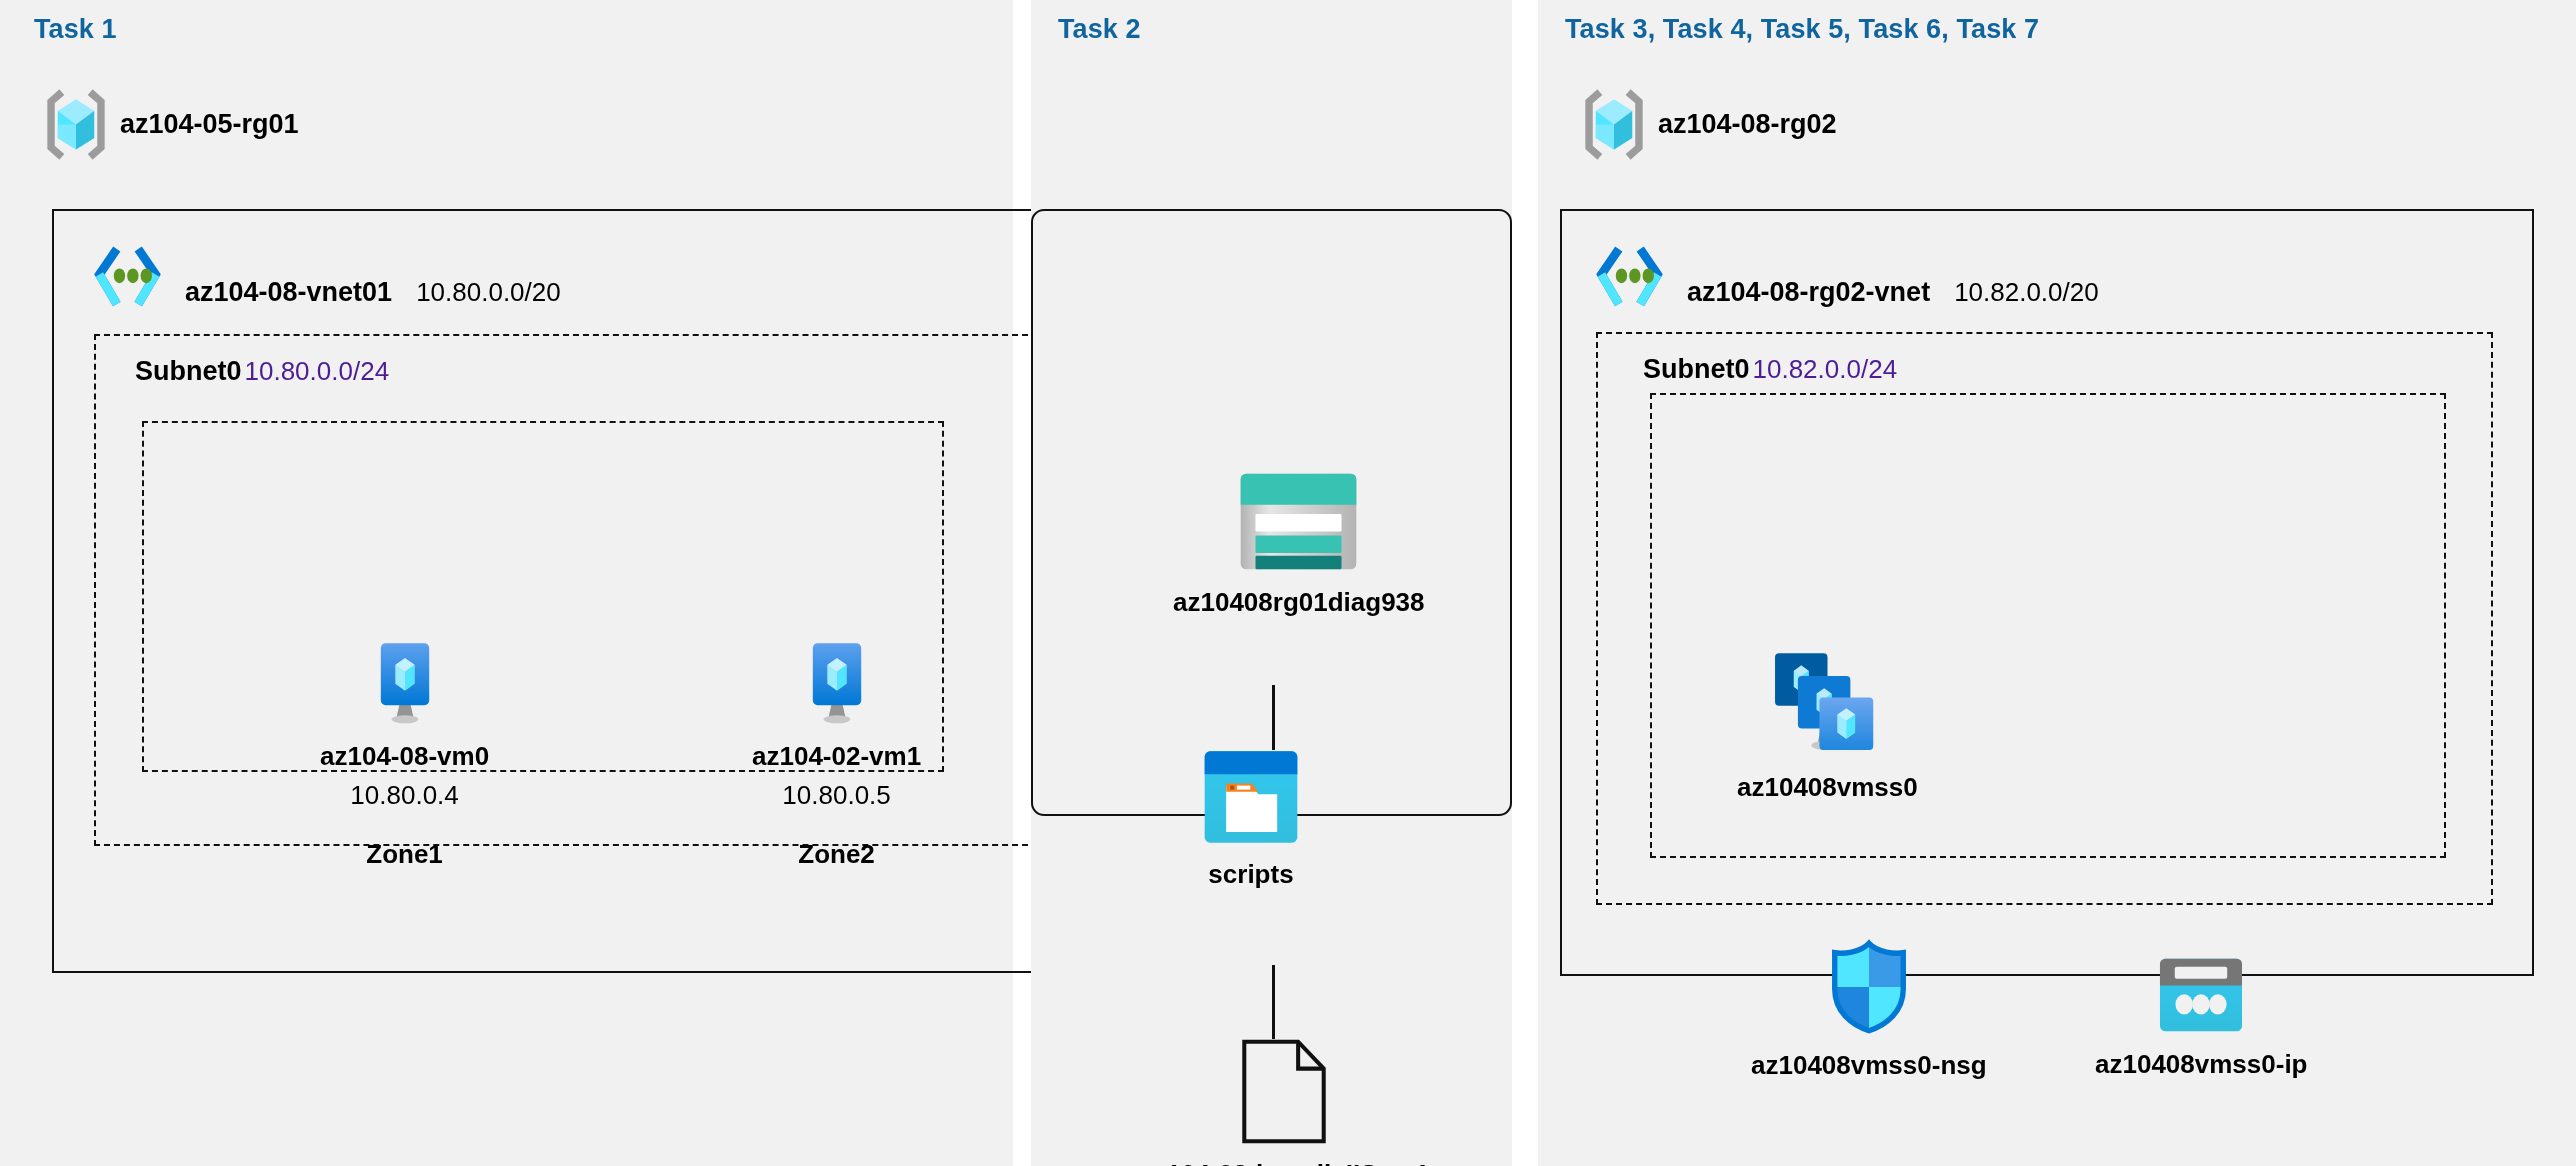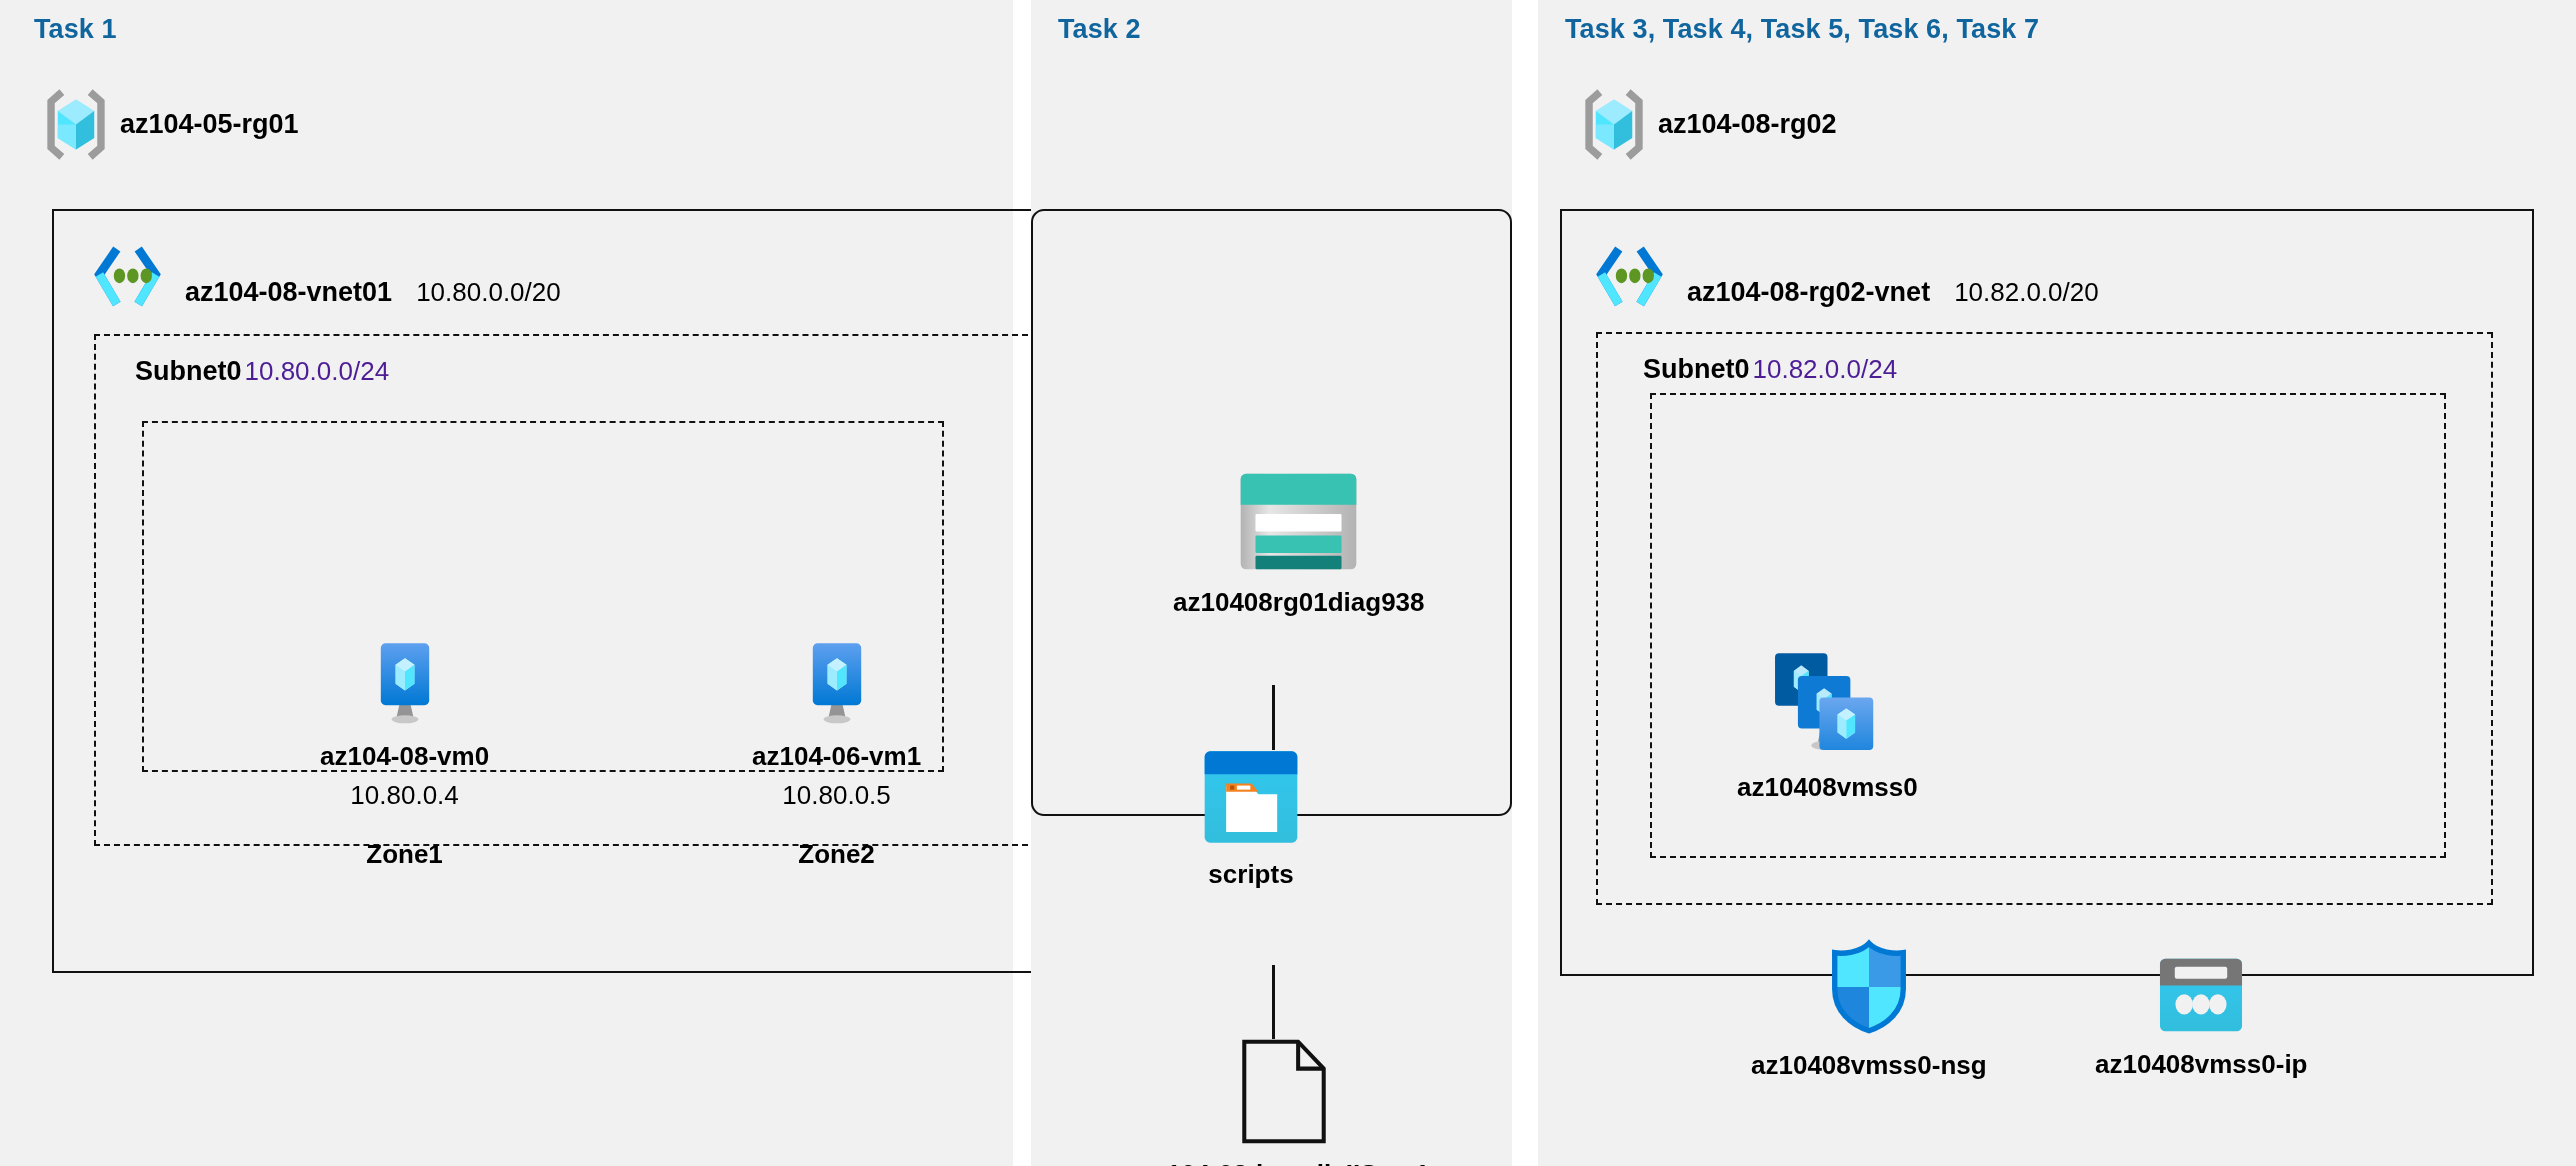--- a/index.html
+++ b/index.html
@@ -160,21 +160,21 @@
               <stop offset="0" stop-color="#5ea0ef"></stop>
               <stop offset="1" stop-color="#0078d4"></stop>
             </linearGradient>
           </defs>
           <polygon points="55,24 69,34 69,62 55,72 41,62 41,34" fill="#c3f1ff"></polygon>
           <polygon points="55,24 69,34 55,44 41,34" fill="#c3f1ff"></polygon>
           <polygon points="41,34 55,44 55,72 41,62" fill="#9cebff"></polygon>
           <polygon points="55,44 69,34 69,62 55,72" fill="#50e6ff"></polygon>
         </svg>
       </span>
-      <span class="nm">az104-06-vm1</span>
+      <span class="nm">az104-02-vm1</span>
       <span class="sub">10.80.0.5</span>
       <span class="zone">Zone2</span>
     </div>
 
   </div>
 </div>
 
 <div class="panel" id="panel-task2">
 
   <div class="task-title" id="task2-title">Task 2</div>

